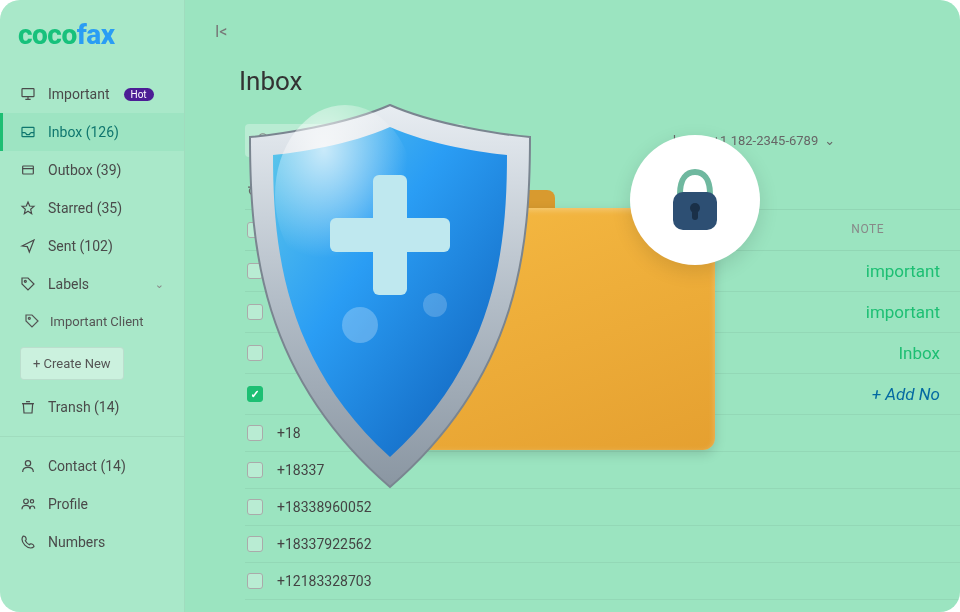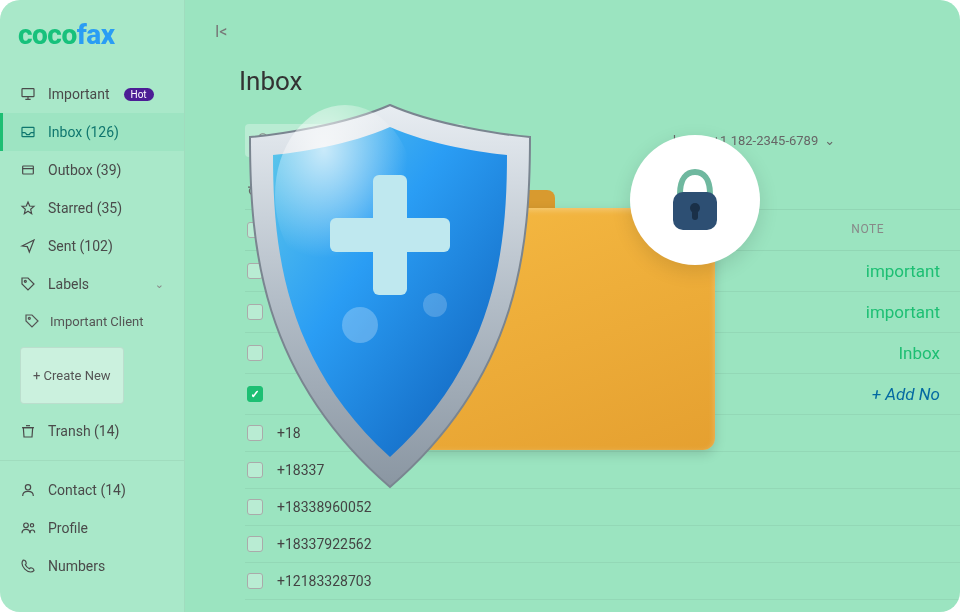--- a/index.html
+++ b/index.html
@@ -86,21 +86,21 @@
     .sub-item {
       display: flex;
       align-items: center;
       padding: 10px 20px 10px 24px;
       font-size: 13px;
       color: #555;
       gap: 10px;
     }
     .create-new {
       margin: 8px 20px;
-      padding: 20px 12px;
+      padding: 8px 12px;
       background: rgba(255,255,255,0.4);
       border: 1px solid rgba(0,0,0,0.08);
       border-radius: 4px;
       font-size: 13px;
       color: #555;
       cursor: pointer;
       display: inline-block;
     }
     .divider {
       height: 1px;

